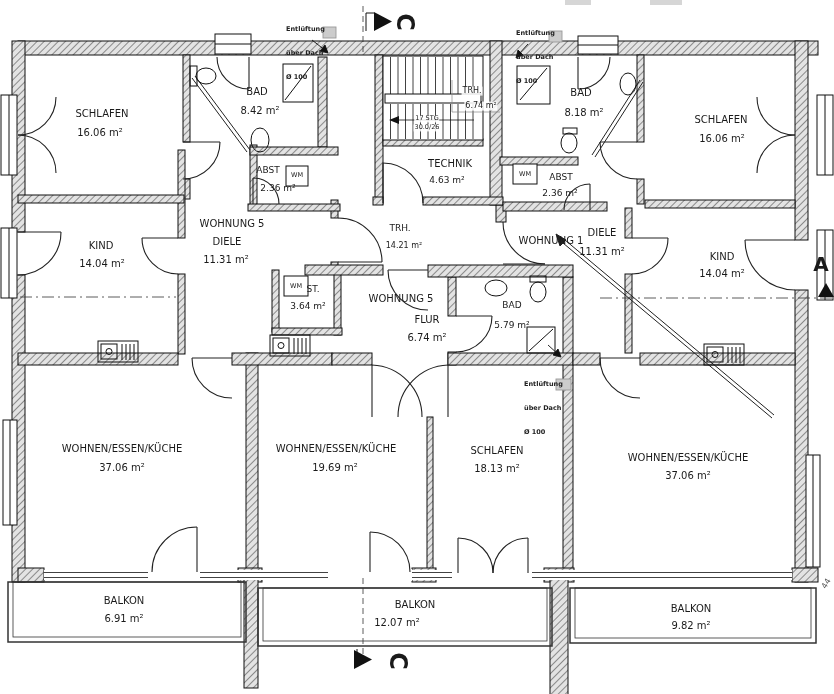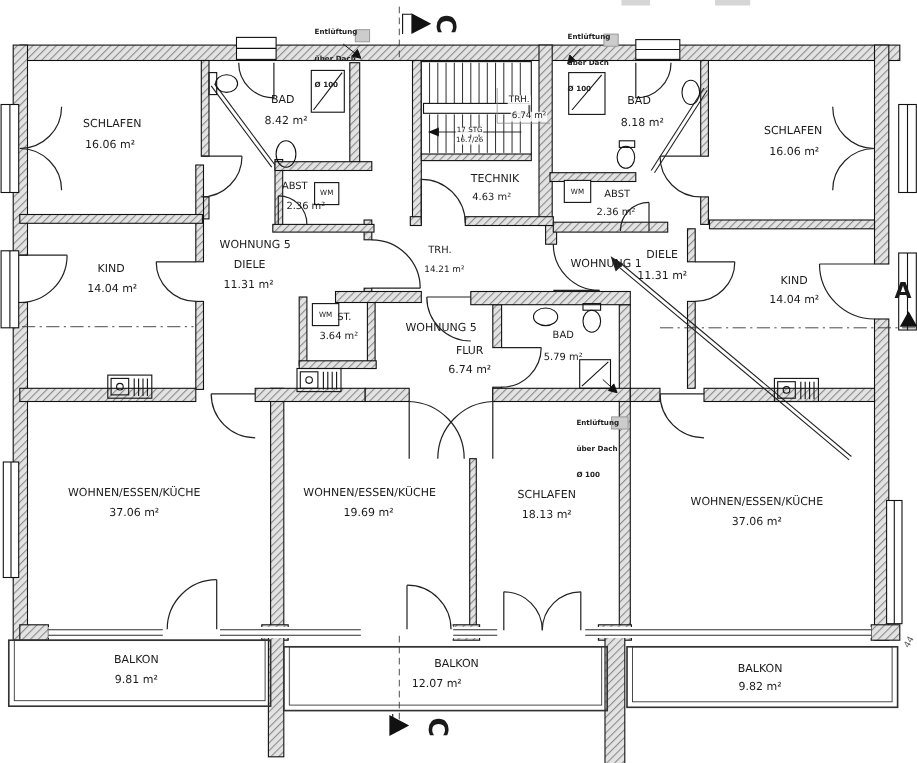--- a/index.html
+++ b/index.html
@@ -330,21 +330,21 @@
 <div class="lbl s11" style="left:232px;top:223px">WOHNUNG 5</div>
 <div class="lbl s11" style="left:227px;top:241px">DIELE</div>
 <div class="lbl s10" style="left:226px;top:259px">11.31 m²</div>
 
 <div class="lbl s10" style="left:101px;top:245px">KIND</div>
 <div class="lbl s10" style="left:102px;top:263px">14.04 m²</div>
 
 <div class="lbl s8 bg" style="left:472px;top:91px">TRH.</div>
 <div class="lbl s8 bg" style="left:481px;top:106px">6.74 m²</div>
 <div class="lbl s65 bg" style="left:427px;top:119px">17 STG</div>
-<div class="lbl s65 bg" style="left:427px;top:128px">16.7/26</div>
+<div class="lbl s65 bg" style="left:427px;top:128px">30.0/26</div>
 
 <div class="lbl s10" style="left:450px;top:163px">TECHNIK</div>
 <div class="lbl s9" style="left:447px;top:181px">4.63 m²</div>
 
 <div class="lbl s9" style="left:400px;top:229px">TRH.</div>
 <div class="lbl s8" style="left:404px;top:246px">14.21 m²</div>
 
 <div class="lbl s10" style="left:551px;top:240px">WOHNUNG 1</div>
 <div class="lbl s11" style="left:602px;top:232px">DIELE</div>
 <div class="lbl s10" style="left:602px;top:251px">11.31 m²</div>
@@ -379,21 +379,21 @@
 <div class="lbl s11" style="left:336px;top:448px">WOHNEN/ESSEN/KÜCHE</div>
 <div class="lbl s10" style="left:335px;top:467px">19.69 m²</div>
 
 <div class="lbl s11" style="left:497px;top:450px">SCHLAFEN</div>
 <div class="lbl s10" style="left:497px;top:468px">18.13 m²</div>
 
 <div class="lbl s11" style="left:688px;top:457px">WOHNEN/ESSEN/KÜCHE</div>
 <div class="lbl s10" style="left:688px;top:475px">37.06 m²</div>
 
 <div class="lbl s10" style="left:124px;top:600px">BALKON</div>
-<div class="lbl s10" style="left:124px;top:618px">9.81 m²</div>
+<div class="lbl s10" style="left:124px;top:618px">6.91 m²</div>
 
 <div class="lbl s10" style="left:415px;top:604px">BALKON</div>
 <div class="lbl s10" style="left:397px;top:622px">12.07 m²</div>
 
 <div class="lbl s10" style="left:691px;top:608px">BALKON</div>
 <div class="lbl s10" style="left:691px;top:625px">9.82 m²</div>
 
 <div class="vent" style="left:286px;top:9px">
   <span>Entlüftung</span>
   <span>über Dach</span>

